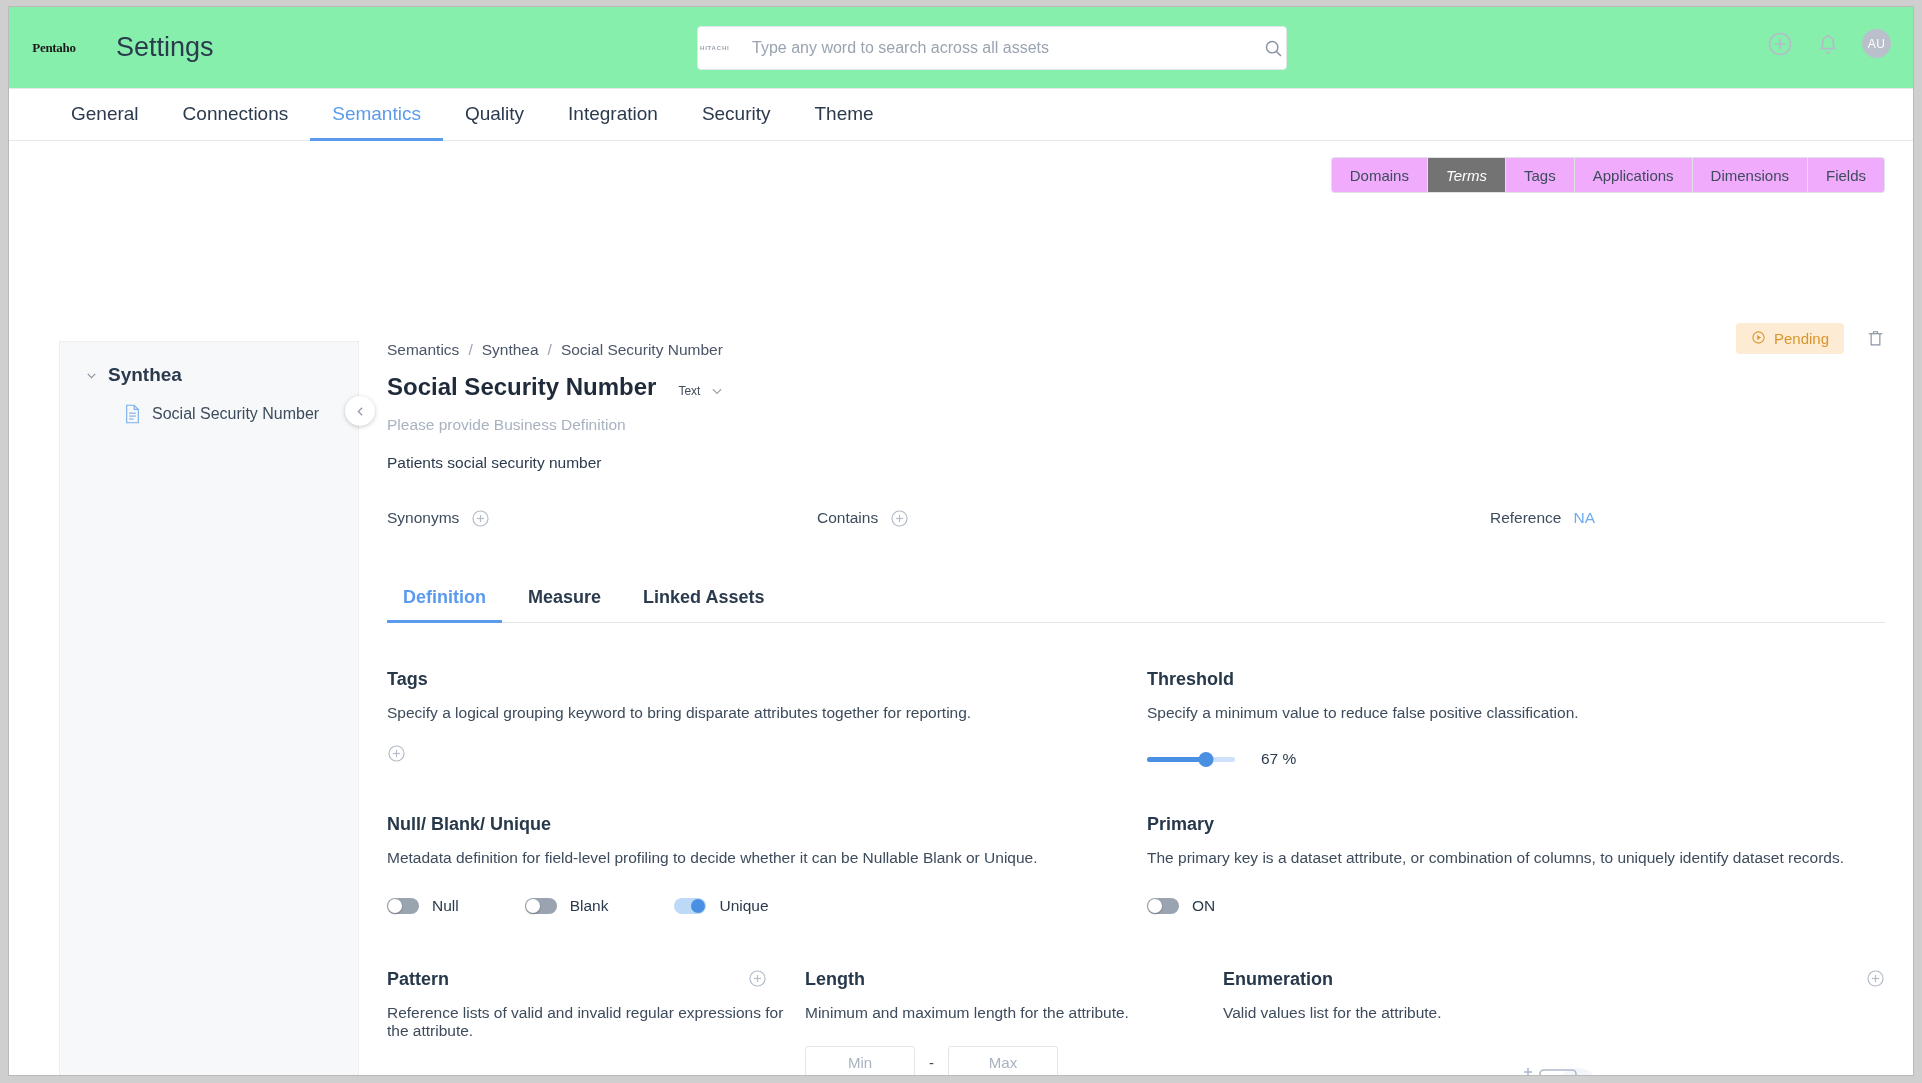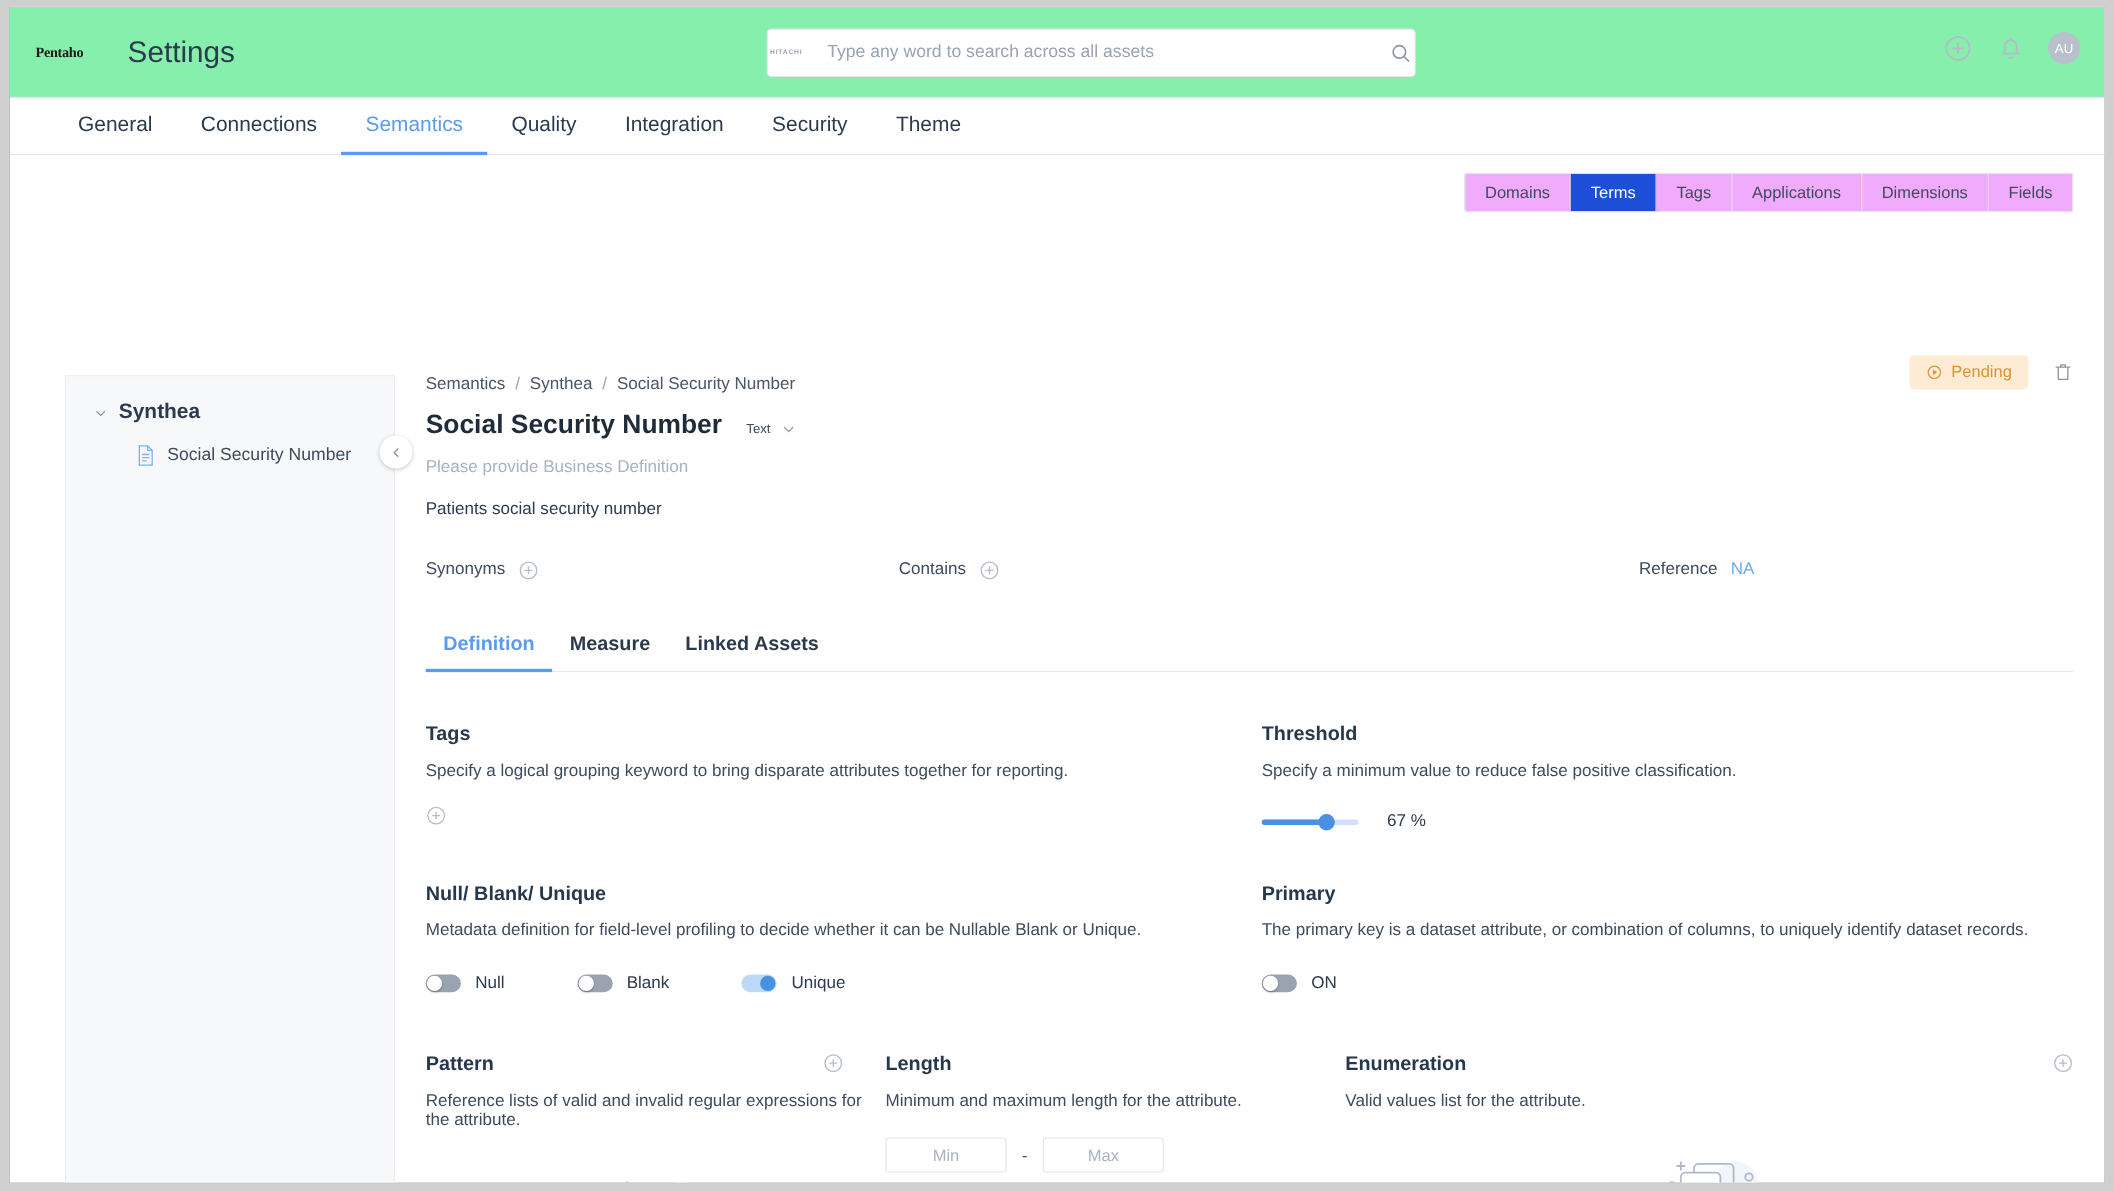--- a/index.html
+++ b/index.html
@@ -78,21 +78,21 @@
     position: absolute; right: 28px; top: 150px;
     display: flex; border-radius: 3px; overflow: hidden;
     border: 1px solid #dfe3e8;
   }
   .seg {
     padding: 0 18px; height: 34px; display: flex; align-items: center;
     font-size: 15px; color: #3d4b5c; background: #f0abfc;
     border-right: 1px solid #dfe3e8; cursor: pointer;
   }
   .seg:last-child { border-right: 0; }
-  .seg.active { background: #1d4ed8; color: #fff; }
+  .seg.active { background: #737373; color: #fff; font-style: italic; }
 
   
   .body { position: relative; height: 934px; }
   .sidebar {
     position: absolute; left: 50px; top: 200px;
     width: 300px; height: 862px;
     background: #f7f8fa; border: 1px solid #eceef1;
   }
   .tree-root {
     display: flex; align-items: center; gap: 10px;
@@ -135,29 +135,29 @@
   .meta-item.contains { position: absolute; left: 430px; }
   .meta-item.reference { position: absolute; right: 290px; }
   .ref-val { color: #6faaf0; cursor: pointer; }
   .plus-circle { width: 19px; height: 19px; color: #b4bcc8; cursor: pointer; }
 
   .status-row {
     position: absolute; right: 0; top: -18px;
     display: flex; align-items: center; gap: 22px;
   }
   .pending-badge {
-    display: flex; align-items: center; gap: 8px;
+    display: flex; align-items: flex-start; gap: 8px;
     background: #fdecd3; color: #d9952b;
     border-radius: 4px; padding: 7px 15px; font-size: 15px;
   }
   .trash-icon { width: 19px; height: 21px; color: #8b94a3; cursor: pointer; }
 
   
   .innertabs {
-    margin-top: 44px; display: flex; 
+    margin-top: 56px; display: flex; gap: 10px;
     border-bottom: 1px solid #e6e8ec;
   }
   .innertab {
     padding: 0 16px 12px; font-size: 18px; color: #2b3a4d;
     font-weight: 600; cursor: pointer;
     border-bottom: 3px solid transparent; margin-bottom: -1px;
   }
   .innertab.active { color: #5b9bed; border-bottom-color: #5b9bed; }
 
   

